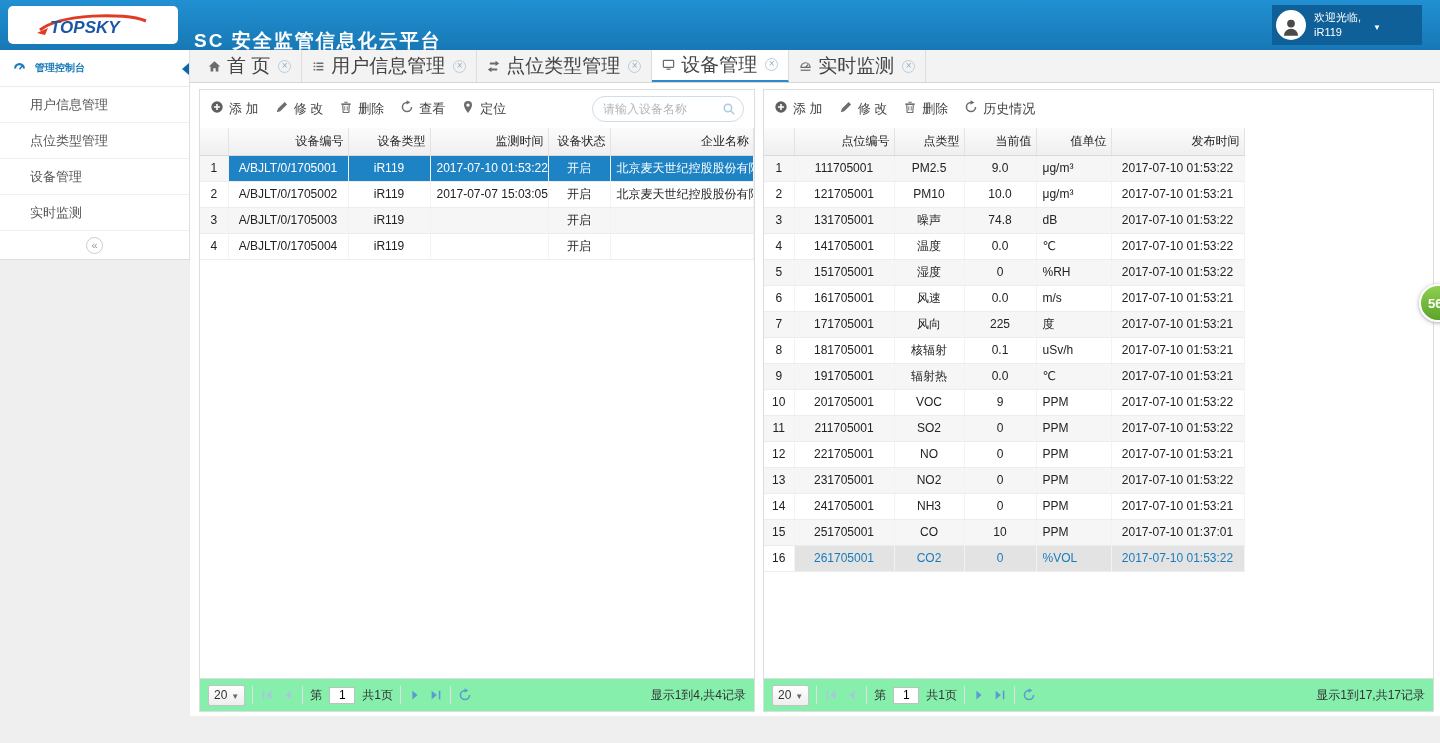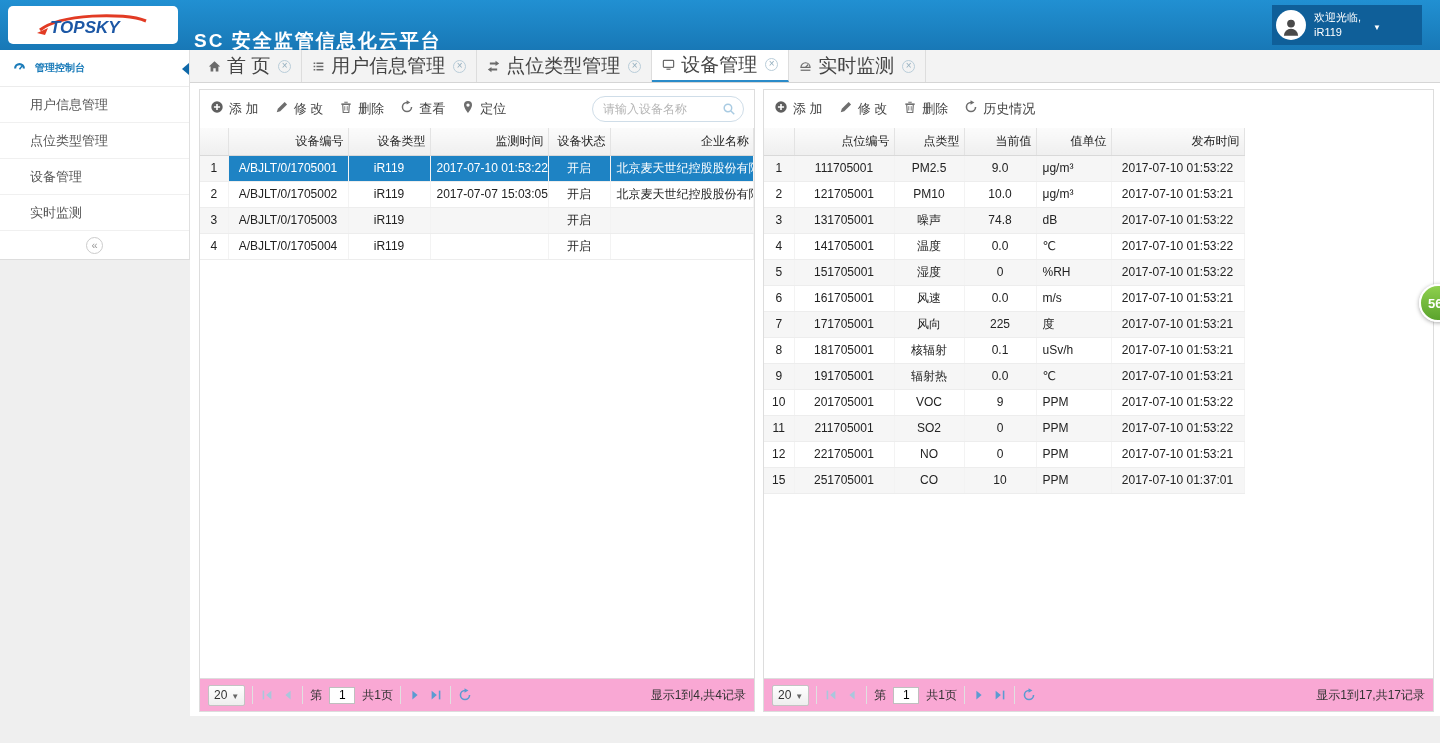--- a/index.html
+++ b/index.html
@@ -69,21 +69,21 @@
   .grid td{height:25px;line-height:25px;border-bottom:1px solid #ededed;border-right:1px solid #f3f3f3;
            padding:0 6px;white-space:nowrap;overflow:hidden;color:#222;}
   .grid tr.stripe td{background:#f6f6f6;}
   .grid tr.sel-blue td:not(.rownum){background:#1e83c4;color:#fff;}
   .grid tr.sel-gray td:not(.rownum){background:#e3e3e3;color:#1a7bb9;}
   td.rownum{text-align:center;}
   .tc{text-align:center}.tl{text-align:left}.tr{text-align:center}
 
   
   .pager{flex:0 0 33px;border-top:1px solid #ddd;display:flex;align-items:center;gap:7px;
-         padding:0 8px;background:#f9a8d4;font-size:12px;}
+         padding:0 8px;background:#86efac;font-size:12px;}
   .psel{display:flex;align-items:center;gap:4px;border:1px solid #c3c3c3;background:linear-gradient(#fff,#eee);
         height:21px;padding:0 5px;border-radius:2px;cursor:pointer;}
   .pselcaret::before{content:"▼";font-size:8px;color:#666;}
   .pinput{width:26px;height:17px;border:1px solid #bfbfbf;text-align:center;font-size:12px;}
   .picon{display:flex;color:#5b9bd1;cursor:pointer;}
   .picon.dis{color:#a9c7dc;}
   .psep{width:1px;height:18px;background:#e0e0e0;}
   .psummary{margin-left:auto;color:#333;}
 
   
@@ -490,27 +490,51 @@
             </tr>
             <tr>
               <td class="rownum">12</td>
               <td class="tc">221705001</td>
               <td class="tc">NO</td>
               <td class="tr">0</td>
               <td class="tl">PPM</td>
               <td class="tc">2017-07-10 01:53:21</td>
             </tr>
             <tr class="stripe">
+              <td class="rownum">13</td>
+              <td class="tc">231705001</td>
+              <td class="tc">NO2</td>
+              <td class="tr">0</td>
+              <td class="tl">PPM</td>
+              <td class="tc">2017-07-10 01:53:22</td>
+            </tr>
+            <tr>
+              <td class="rownum">14</td>
+              <td class="tc">241705001</td>
+              <td class="tc">NH3</td>
+              <td class="tr">0</td>
+              <td class="tl">PPM</td>
+              <td class="tc">2017-07-10 01:53:21</td>
+            </tr>
+            <tr class="stripe">
               <td class="rownum">15</td>
               <td class="tc">251705001</td>
               <td class="tc">CO</td>
               <td class="tr">10</td>
               <td class="tl">PPM</td>
               <td class="tc">2017-07-10 01:37:01</td>
             </tr>
+            <tr class="sel-gray">
+              <td class="rownum">16</td>
+              <td class="tc">261705001</td>
+              <td class="tc">CO2</td>
+              <td class="tr">0</td>
+              <td class="tl">%VOL</td>
+              <td class="tc">2017-07-10 01:53:22</td>
+            </tr>
           </tbody>
       </table>
     </div>
     <div class="pager">
       <div class="psel">
         <span>20</span>
         <span class="pselcaret"></span>
       </div>
       <span class="psep"></span>
       <span class="picon dis">

